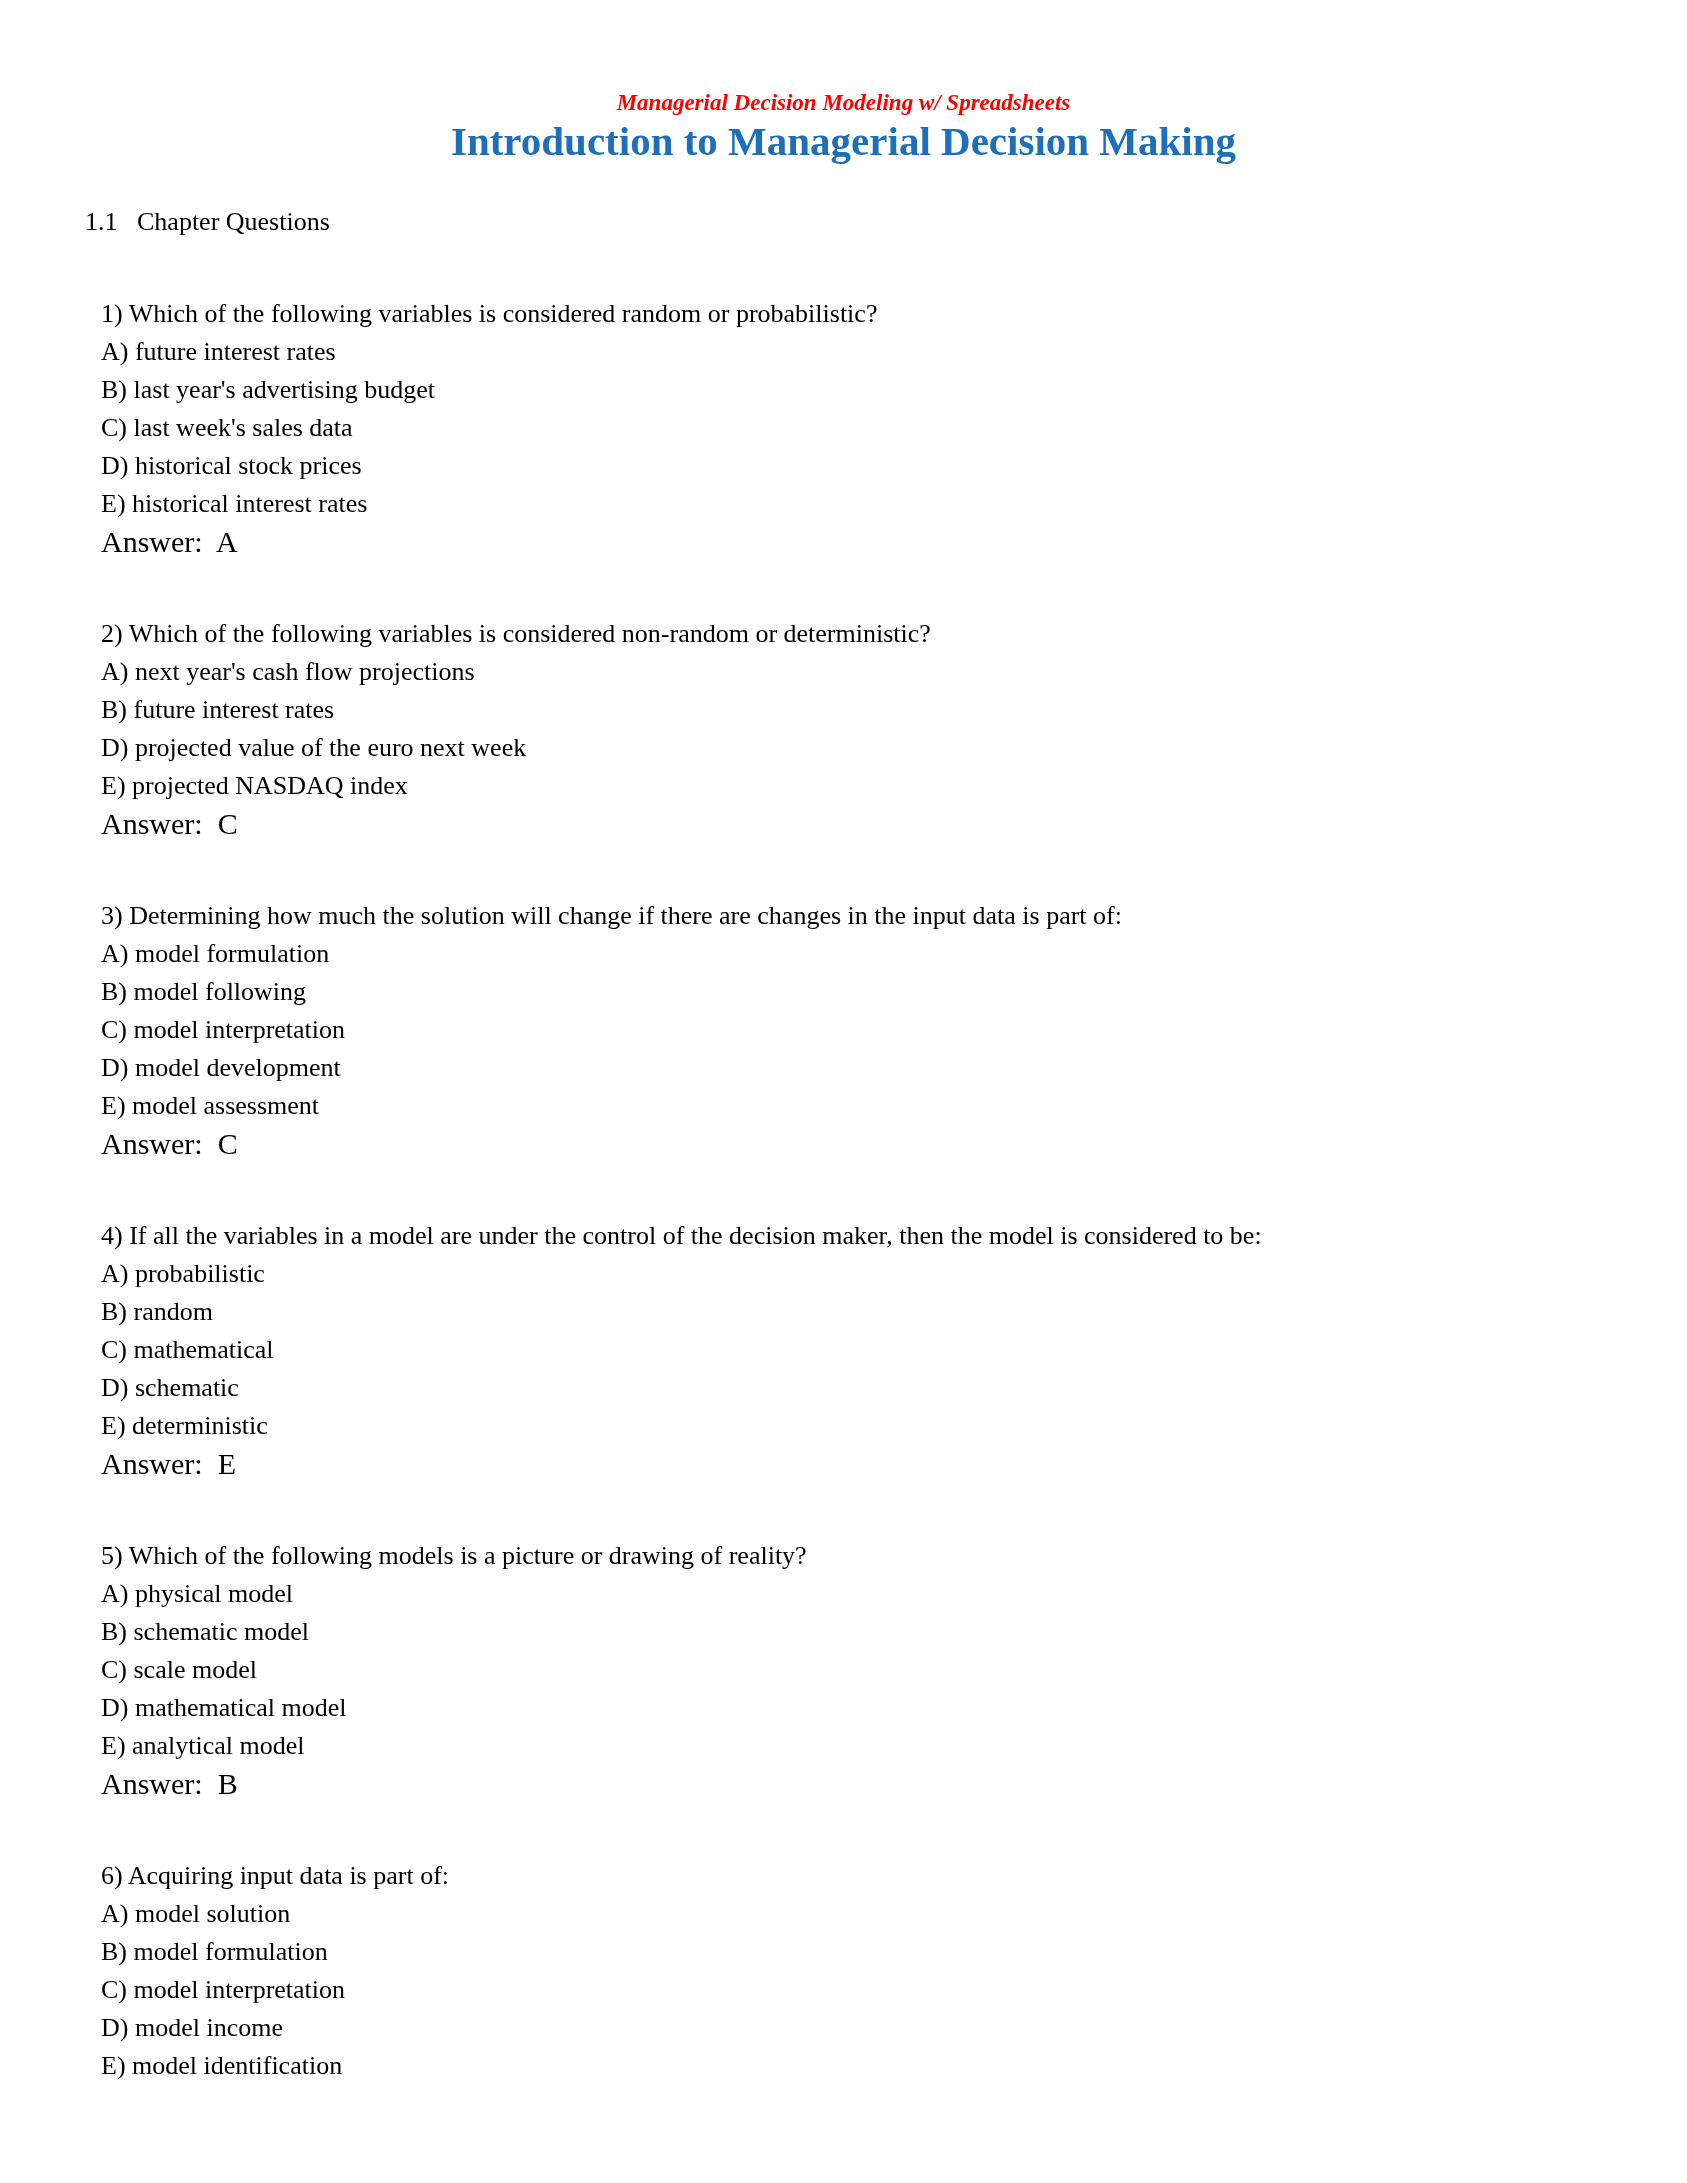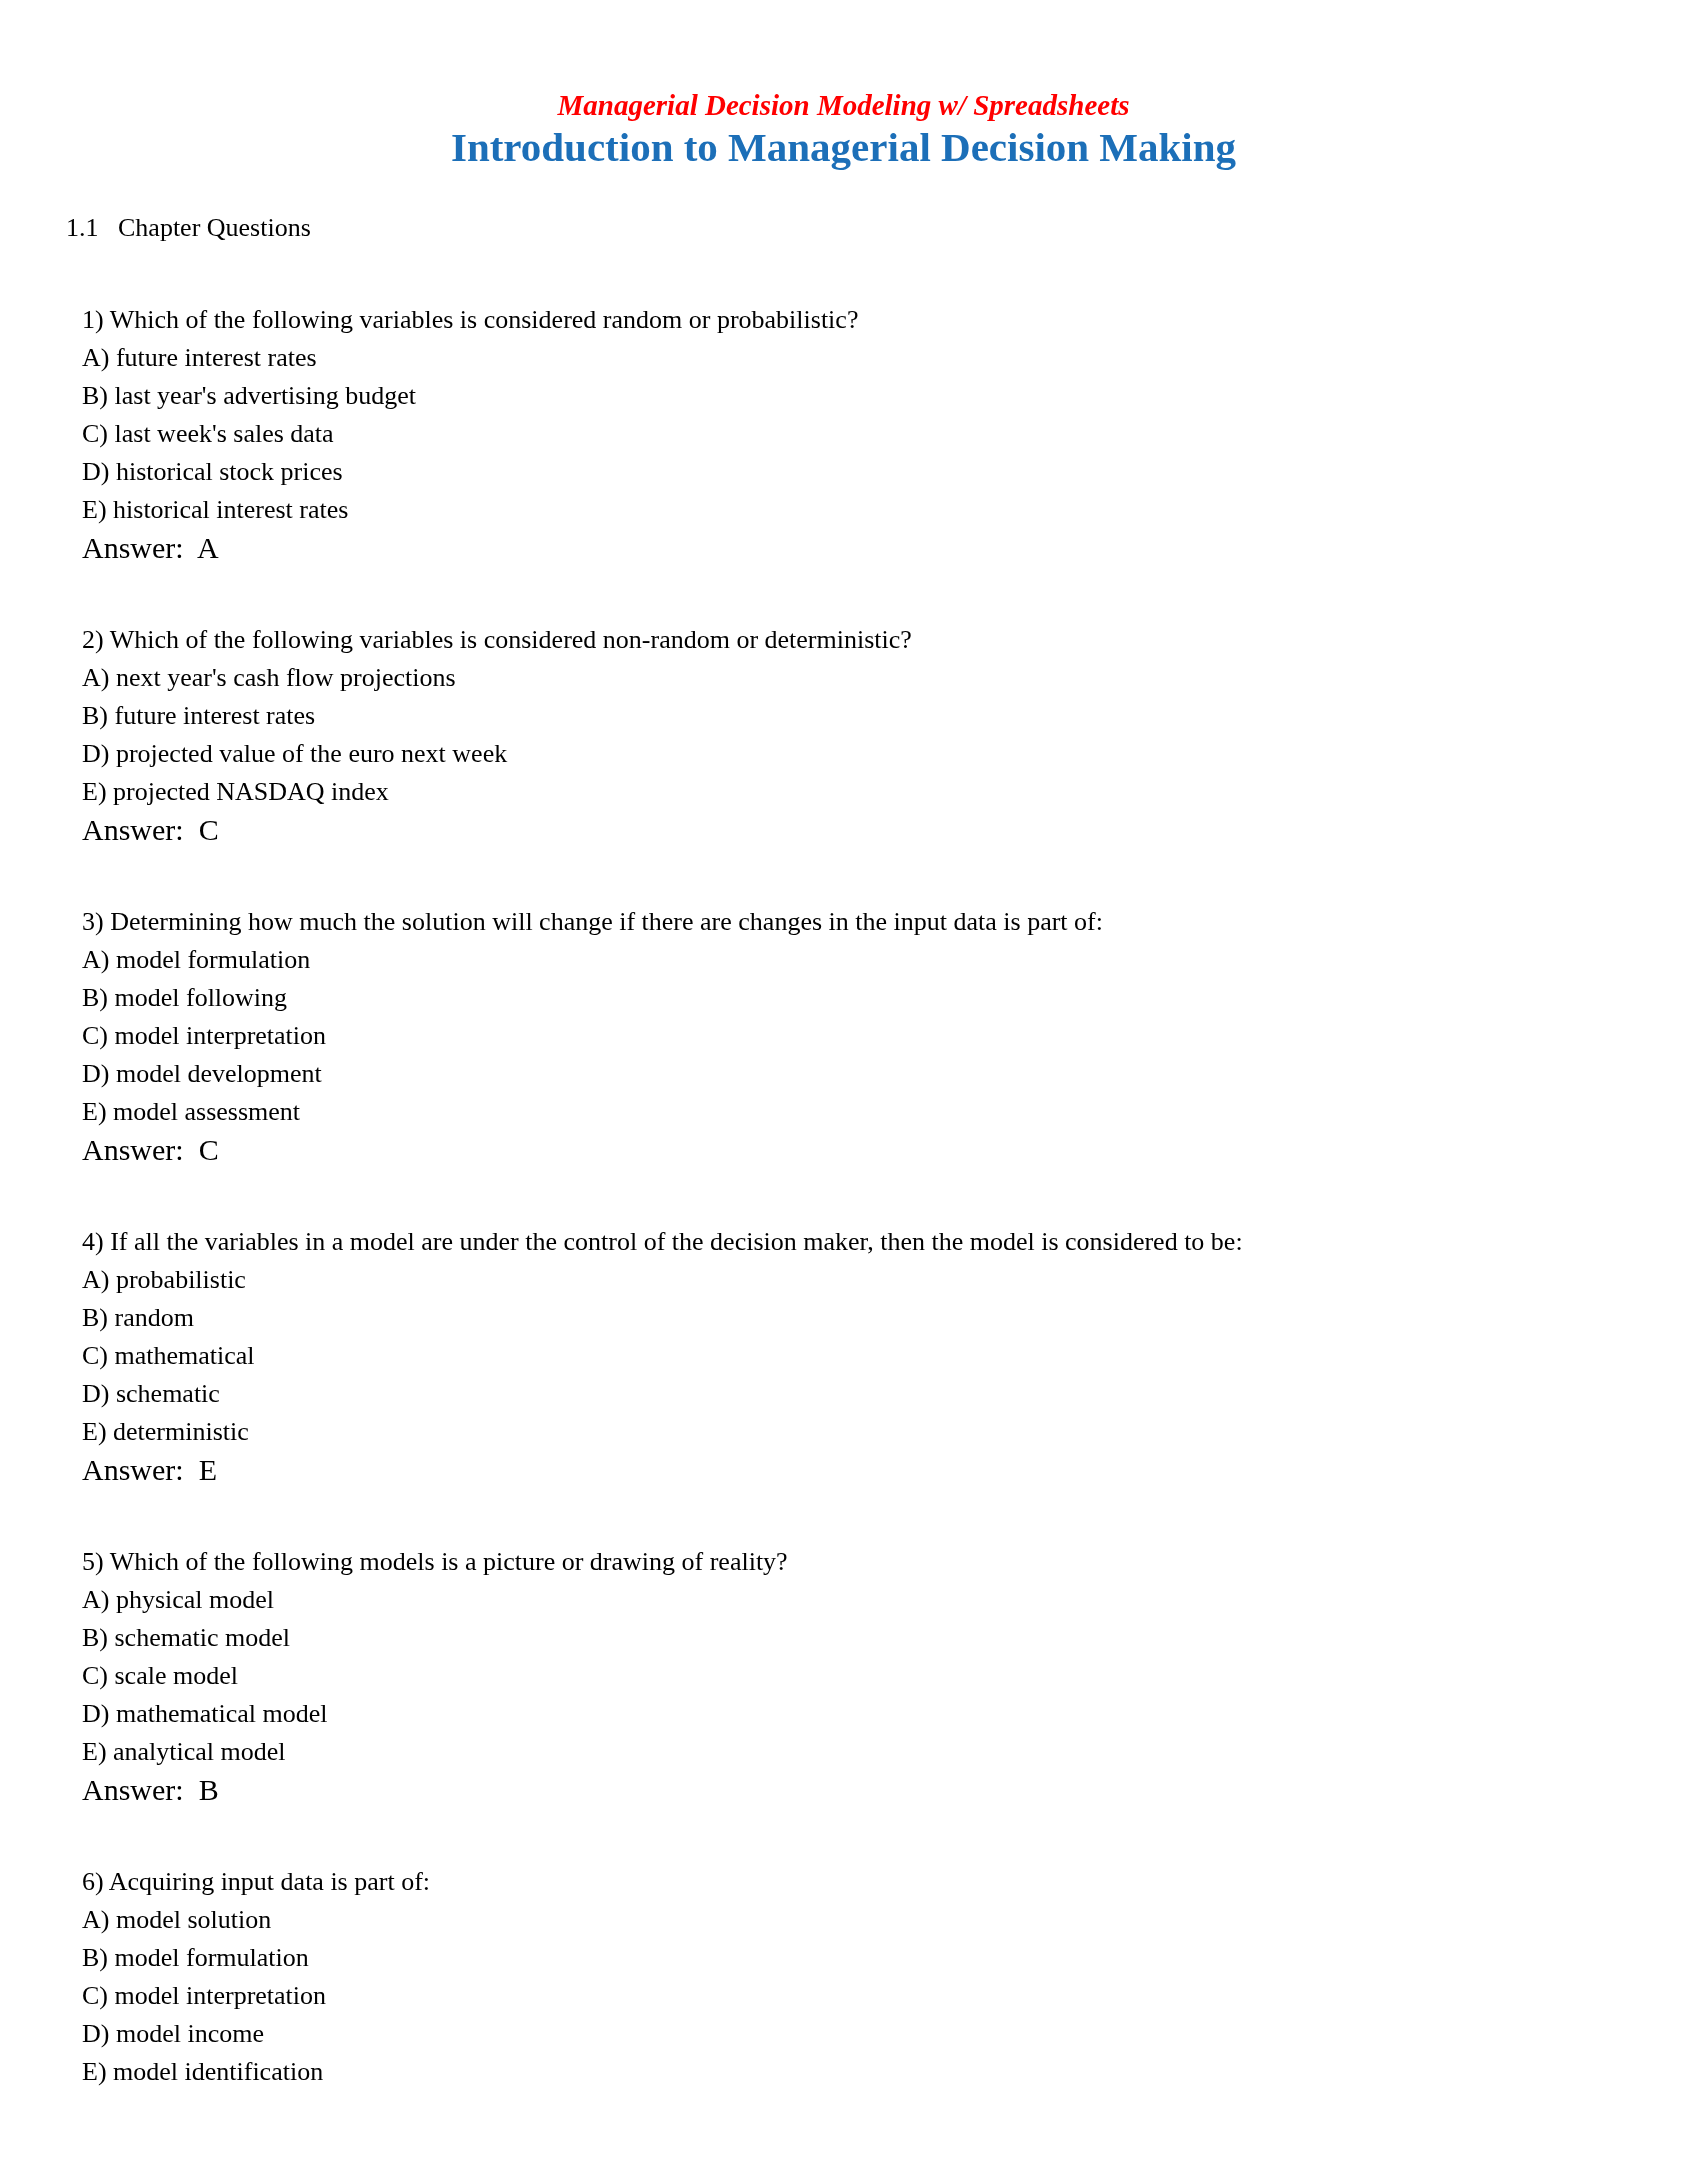--- a/index.html
+++ b/index.html
@@ -23,38 +23,38 @@
   }
   .header-block {
     text-align: center;
     padding-top: 91px;
     line-height: 1.0;
   }
   .header-line-1 {
     font-family: "Liberation Serif", "DejaVu Serif", serif;
     font-weight: bold;
     font-style: italic;
-    font-size: 29px;
+    font-size: 23px;
     color: #FF0000;
     letter-spacing: 0px;
     margin: 0;
     padding: 0 0 6.6px 0;
   }
   .header-line-2 {
     font-family: "Liberation Serif", "DejaVu Serif", serif;
     font-weight: bold;
     font-style: normal;
     font-size: 41px;
     color: #1C6FB8;
     margin: 0;
     padding: 0;
   }
   .body-block {
     margin: 0;
-    padding: 0 149px 0 66px;
+    padding: 0 149px 0 85px;
   }
   .section-heading {
     font-size: 26px;
     line-height: 38px;
     margin: 0;
     padding: 41px 0 0 0;
     white-space: pre;
     font-weight: normal;
   }
   .question-block {

